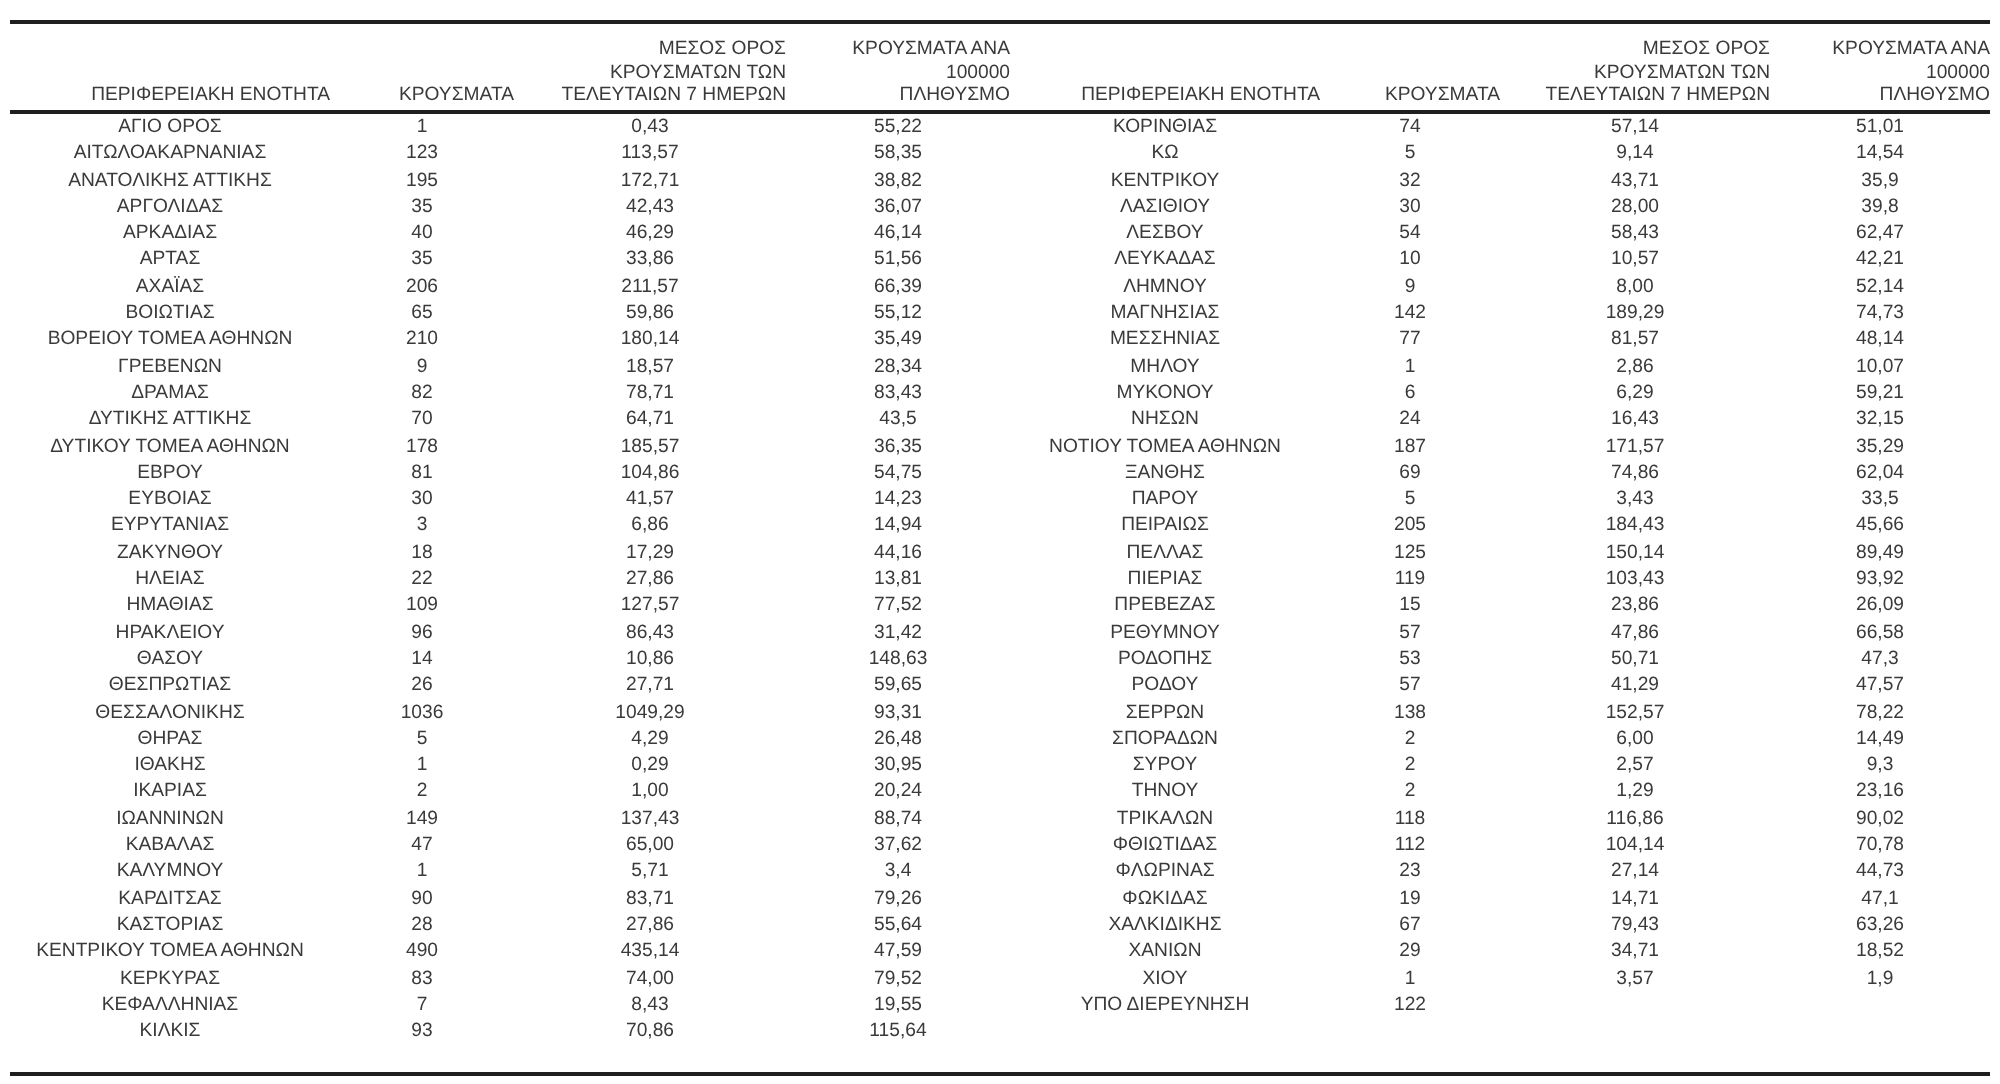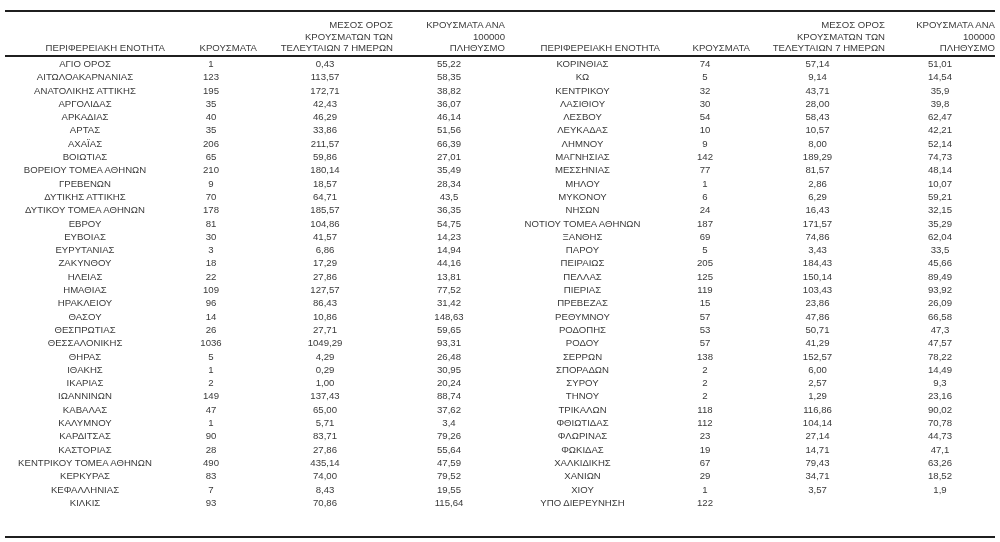--- a/index.html
+++ b/index.html
@@ -126,35 +126,41 @@
           <div class="row">
     <div class="c">ΑΧΑΪΑΣ</div>
     <div class="c">206</div>
     <div class="c">211,57</div>
     <div class="c">66,39</div>
   </div>
           <div class="row">
     <div class="c">ΒΟΙΩΤΙΑΣ</div>
     <div class="c">65</div>
     <div class="c">59,86</div>
-    <div class="c">27,01</div>
+    <div class="c">55,12</div>
   </div>
           <div class="row">
     <div class="c">ΒΟΡΕΙΟΥ ΤΟΜΕΑ ΑΘΗΝΩΝ</div>
     <div class="c">210</div>
     <div class="c">180,14</div>
     <div class="c">35,49</div>
   </div>
           <div class="row">
     <div class="c">ΓΡΕΒΕΝΩΝ</div>
     <div class="c">9</div>
     <div class="c">18,57</div>
     <div class="c">28,34</div>
   </div>
           <div class="row">
+    <div class="c">ΔΡΑΜΑΣ</div>
+    <div class="c">82</div>
+    <div class="c">78,71</div>
+    <div class="c">83,43</div>
+  </div>
+          <div class="row">
     <div class="c">ΔΥΤΙΚΗΣ ΑΤΤΙΚΗΣ</div>
     <div class="c">70</div>
     <div class="c">64,71</div>
     <div class="c">43,5</div>
   </div>
           <div class="row">
     <div class="c">ΔΥΤΙΚΟΥ ΤΟΜΕΑ ΑΘΗΝΩΝ</div>
     <div class="c">178</div>
     <div class="c">185,57</div>
     <div class="c">36,35</div>

